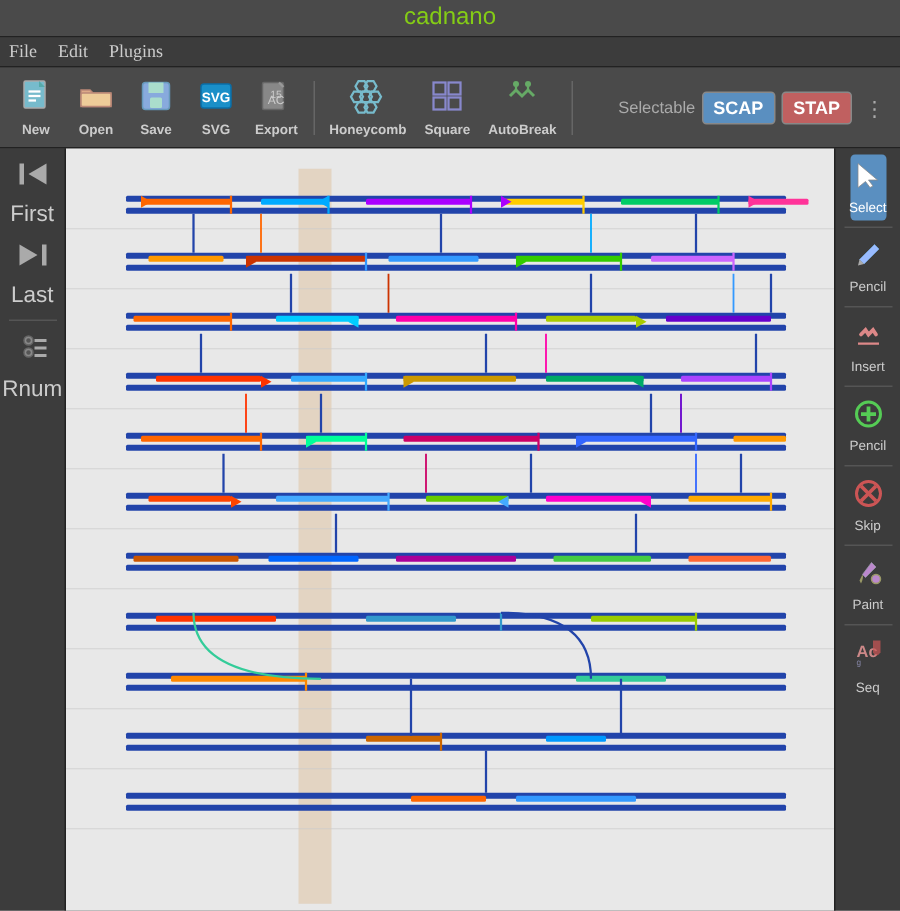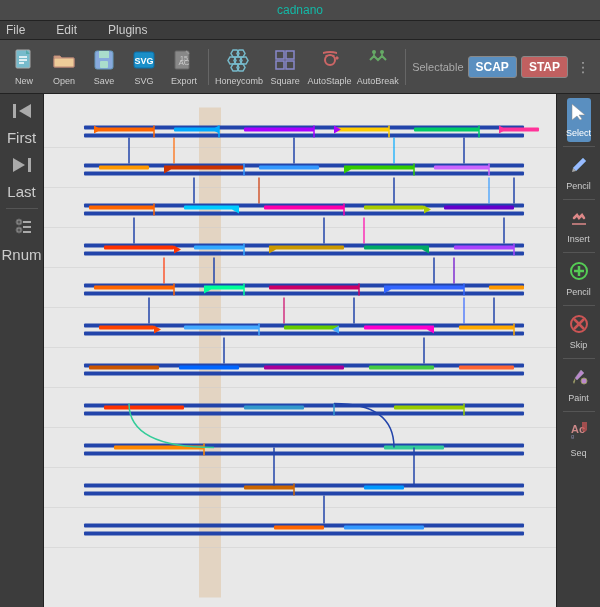--- a/index.html
+++ b/index.html
@@ -11,33 +11,34 @@
       font-size: 11px;
       color: #ddd;
       overflow: hidden;
     }
 
     
     #title-bar {
       background: #4a4a4a;
       text-align: center;
       padding: 3px 0;
-      font-size: 12px;
-      color: #14b8a6;
+      font-size: 16px;
+      color: #84cc16;
       border-bottom: 1px solid #222;
     }
 
     
     #menu-bar {
       background: #3c3c3c;
       display: flex;
       align-items: center;
       padding: 2px 6px;
-      gap: 31px;
+      gap: 14px;
       border-bottom: 1px solid #222;
+      font-family: Liberation Serif, serif;
     }
     .menu-item {
       color: #ccc;
       font-size: 12px;
       cursor: pointer;
     }
 
     
     #toolbar {
       background: #4a4a4a;
@@ -52,21 +53,21 @@
       display: flex;
       flex-direction: column;
       align-items: center;
       justify-content: center;
       cursor: pointer;
       padding: 2px 4px;
       border-radius: 3px;
       min-width: 36px;
     }
     .tool-btn .icon { font-size: 20px; line-height: 1; }
-    .tool-btn .label { font-size: 9px; color: #ccc; margin-top: 1px; }
+    .tool-btn .label { font-size: 9px; color: #ccc; margin-top: 1px; font-weight: bold; }
     .toolbar-sep {
       width: 1px;
       height: 36px;
       background: #666;
       margin: 0 2px;
     }
 
     
     #selectable-area {
       display: flex;
@@ -269,32 +270,20 @@
       <svg width="24" height="24" viewBox="0 0 24 24">
         <rect x="3" y="3" width="8" height="8" fill="none" stroke="#88c" stroke-width="1.5"></rect>
         <rect x="13" y="3" width="8" height="8" fill="none" stroke="#88c" stroke-width="1.5"></rect>
         <rect x="3" y="13" width="8" height="8" fill="none" stroke="#88c" stroke-width="1.5"></rect>
         <rect x="13" y="13" width="8" height="8" fill="none" stroke="#88c" stroke-width="1.5"></rect>
       </svg>
     </span>
     <span class="label">Square</span>
   </div>
 
-  <div class="tool-btn">
-    <span class="icon icon-autostaple">
-      <svg width="24" height="24" viewBox="0 0 24 24">
-          <path d="M5 4 Q12 2 19 4 L19 6 Q12 4 5 6 Z" fill="#c66"></path>
-          <circle cx="12" cy="12" r="5" fill="none" stroke="#c66" stroke-width="2"></circle>
-          <path d="M15 9 L16 7" stroke="#c66" stroke-width="1.5"></path>
-          <path d="M9 9 L8 7" stroke="#c66" stroke-width="1.5"></path>
-          <path d="M19 8 L17 10 L19 12 L21 10 Z" fill="#c66"></path>
-        </svg>
-    </span>
-    <span class="label">AutoStaple</span>
-  </div>
 
   <div class="tool-btn">
     <span class="icon icon-autobreak">
       <svg width="24" height="24" viewBox="0 0 24 24">
           <path d="M4 12 L8 8 L12 12 L16 8 L20 12" stroke="#6a6" stroke-width="2" fill="none"></path>
           <path d="M8 8 L8 4 M16 8 L16 4" stroke="#6a6" stroke-width="1.5"></path>
           <circle cx="8" cy="4" r="2" fill="#6a6"></circle>
           <circle cx="16" cy="4" r="2" fill="#6a6"></circle>
         </svg>
     </span>

